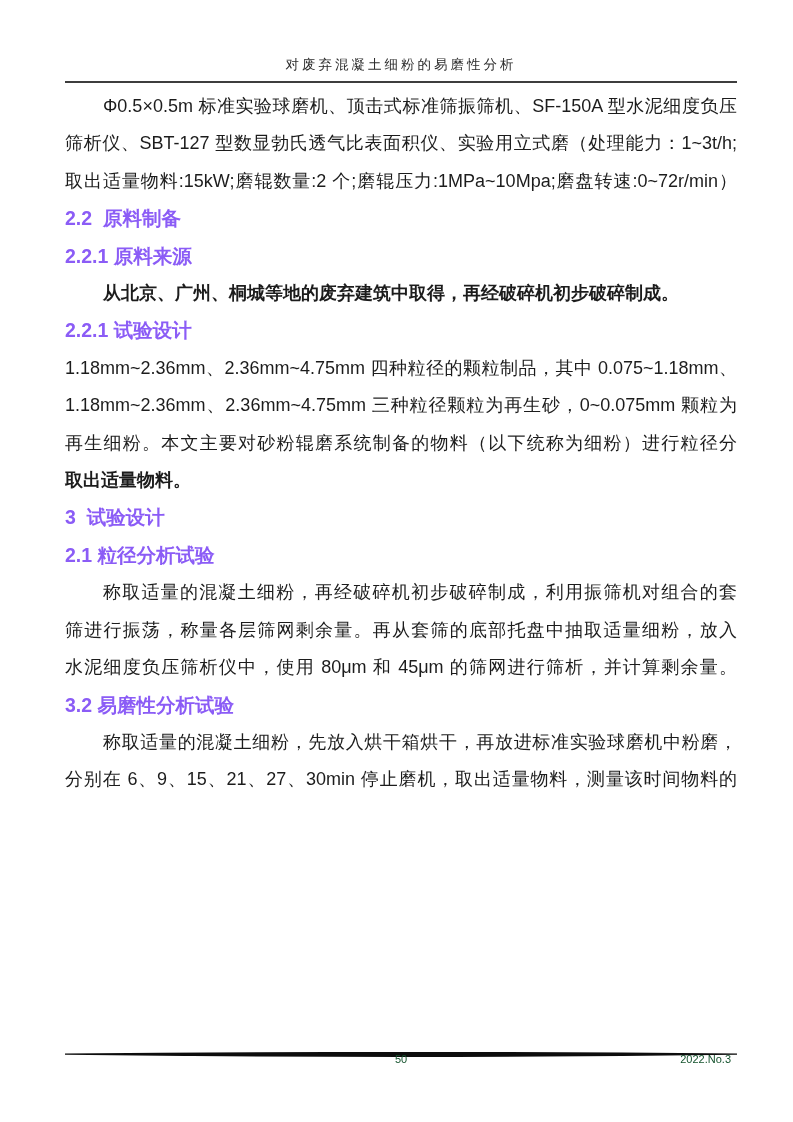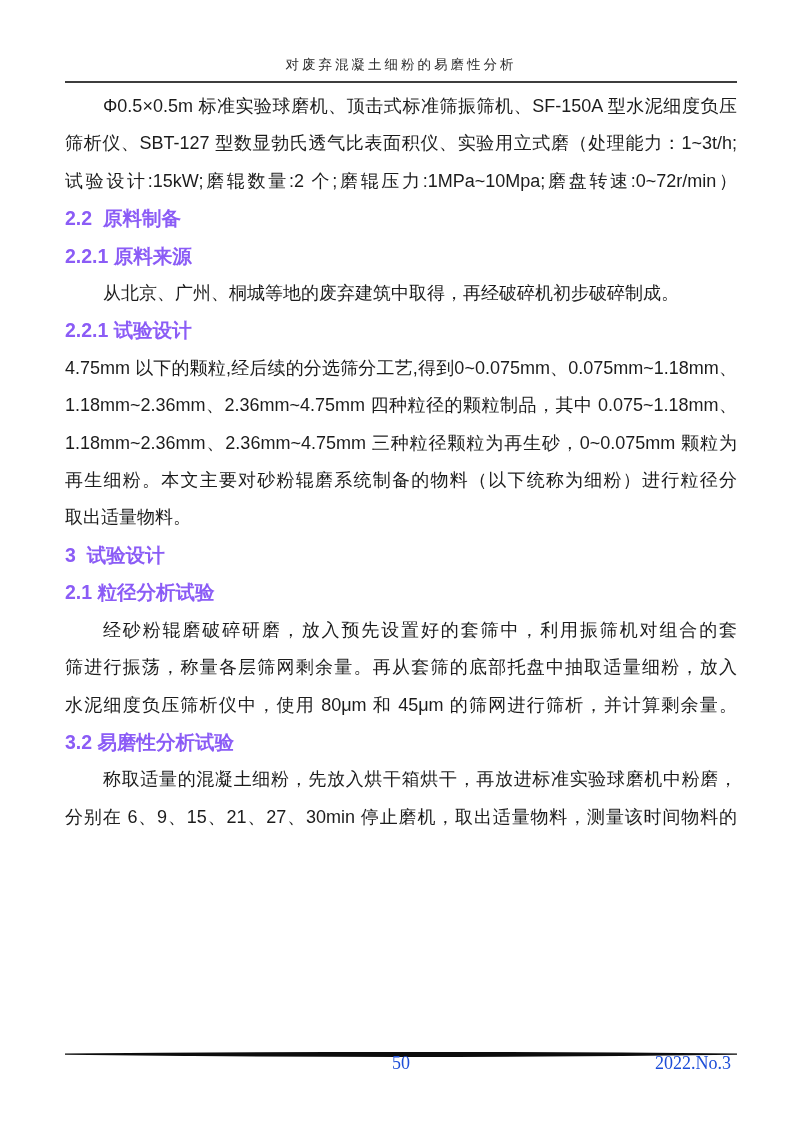--- a/index.html
+++ b/index.html
@@ -29,68 +29,67 @@
     margin-top:6px;
   }
   .body-text { padding-top:5px; }
   .line {
     font-size:18px;
     line-height:37.4px;
     text-align:justify;
     text-align-last:justify;
     color:#1c1c1c;
   }
-  .line--plain { text-align:left; text-align-last:left; }
+  .line--plain { text-align:left; text-align-last:left;font-weight:bold; }
   .line--indent { text-indent:38px; }
   .heading {
     font-size:19.5px;
     line-height:37.4px;
     font-weight:bold;
     color:#8b5cf6;
   }
   
   .footer-rule { position:absolute; left:65px; top:1044px; width:672px; height:7px; }
   .footer-row {
     position:absolute; left:65px; top:1053px; width:672px; height:18px;
-    font-size:18px; color:#1d4ed8;font-family:Liberation Serif, serif;
+    font-size:11px; color:#14532d;
   }
   .footer-page { position:absolute; left:0; right:0; text-align:center; }
   .footer-issue { position:absolute; right:6px; }
 </style>
 </head>
 <body>
 
 <div class="page">
   <div class="content">
 
     <div class="doc-title">对废弃混凝土细粉的易磨性分析</div>
     <div class="head-rule"></div>
 
     <div class="body-text">
       <div class="line line--indent">Φ0.5×0.5m 标准实验球磨机、顶击式标准筛振筛机、SF-150A 型水泥细度负压</div>
       <div class="line">筛析仪、SBT-127 型数显勃氏透气比表面积仪、实验用立式磨（处理能力：1~3t/h;</div>
-      <div class="line">试验设计:15kW;磨辊数量:2 个;磨辊压力:1MPa~10Mpa;磨盘转速:0~72r/min）</div>
+      <div class="line">取出适量物料:15kW;磨辊数量:2 个;磨辊压力:1MPa~10Mpa;磨盘转速:0~72r/min）</div>
 
       <div class="heading">2.2&nbsp; 原料制备</div>
       <div class="heading">2.2.1 原料来源</div>
 
       <div class="line line--plain line--indent">从北京、广州、桐城等地的废弃建筑中取得，再经破碎机初步破碎制成。</div>
 
       <div class="heading">2.2.1 试验设计</div>
 
-      <div class="line">4.75mm 以下的颗粒,经后续的分选筛分工艺,得到0~0.075mm、0.075mm~1.18mm、</div>
       <div class="line">1.18mm~2.36mm、2.36mm~4.75mm 四种粒径的颗粒制品，其中 0.075~1.18mm、</div>
       <div class="line">1.18mm~2.36mm、2.36mm~4.75mm 三种粒径颗粒为再生砂，0~0.075mm 颗粒为</div>
       <div class="line">再生细粉。本文主要对砂粉辊磨系统制备的物料（以下统称为细粉）进行粒径分</div>
       <div class="line line--plain">取出适量物料。</div>
 
       <div class="heading">3&nbsp; 试验设计</div>
       <div class="heading">2.1 粒径分析试验</div>
 
-      <div class="line line--indent">经砂粉辊磨破碎研磨，放入预先设置好的套筛中，利用振筛机对组合的套</div>
+      <div class="line line--indent">称取适量的混凝土细粉，再经破碎机初步破碎制成，利用振筛机对组合的套</div>
       <div class="line">筛进行振荡，称量各层筛网剩余量。再从套筛的底部托盘中抽取适量细粉，放入</div>
       <div class="line">水泥细度负压筛析仪中，使用 80μm 和 45μm 的筛网进行筛析，并计算剩余量。</div>
 
       <div class="heading">3.2 易磨性分析试验</div>
 
       <div class="line line--indent">称取适量的混凝土细粉，先放入烘干箱烘干，再放进标准实验球磨机中粉磨，</div>
       <div class="line">分别在 6、9、15、21、27、30min 停止磨机，取出适量物料，测量该时间物料的</div>
 
     </div>
   </div>

